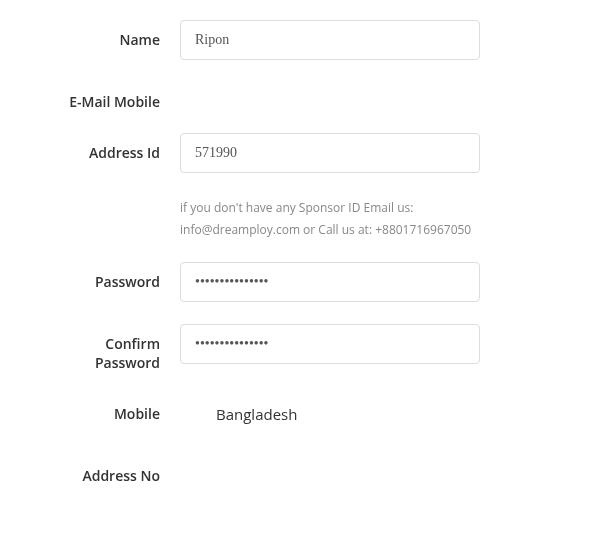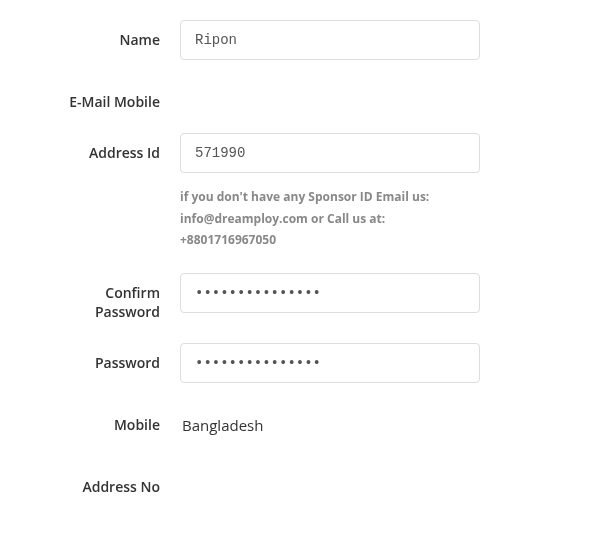--- a/index.html
+++ b/index.html
@@ -32,33 +32,33 @@
       flex: 1;
       max-width: 300px;
     }
     .form-input {
       width: 100%;
       padding: 11px 14px;
       border: 1px solid #ddd;
       border-radius: 4px;
       font-size: 14px;
       color: #555;
-      font-family: Liberation Mono, monospace;
+      font-family: Liberation Serif, serif;
     }
     .help-text {
       font-size: 12px;
       color: #888;
-      margin-top: 13px;
+      margin-top: 24px;
       line-height: 1.8;
-      font-weight: bold;
     }
     .country-value {
       padding: 10px 2px;
       font-size: 15px;
       color: #333;
+      margin-left: 34px;
     }
   </style>
 </head>
 <body>
 
 <form>
 
   <div class="form-row">
     <label class="form-label">Name</label>
     <div class="form-field">
@@ -72,28 +72,28 @@
 
   <div class="form-row">
     <label class="form-label">Address Id</label>
     <div class="form-field">
       <input type="text" class="form-input" value="571990" style="">
       <div class="help-text">if you don't have any Sponsor ID Email us: info@dreamploy.com or Call us at: +8801716967050</div>
     </div>
   </div>
 
   <div class="form-row">
-    <label class="form-label">Confirm Password</label>
+    <label class="form-label">Password</label>
     <div class="form-field">
       <input type="password" class="form-input" value="•••••••••••••••" style="">
     </div>
   </div>
 
   <div class="form-row">
-    <label class="form-label">Password</label>
+    <label class="form-label">Confirm Password</label>
     <div class="form-field">
       <input type="password" class="form-input" value="•••••••••••••••" style="">
     </div>
   </div>
 
   <div class="form-row">
     <label class="form-label">Mobile</label>
     <div class="form-field">
       <div class="country-value">Bangladesh</div>
     </div>

